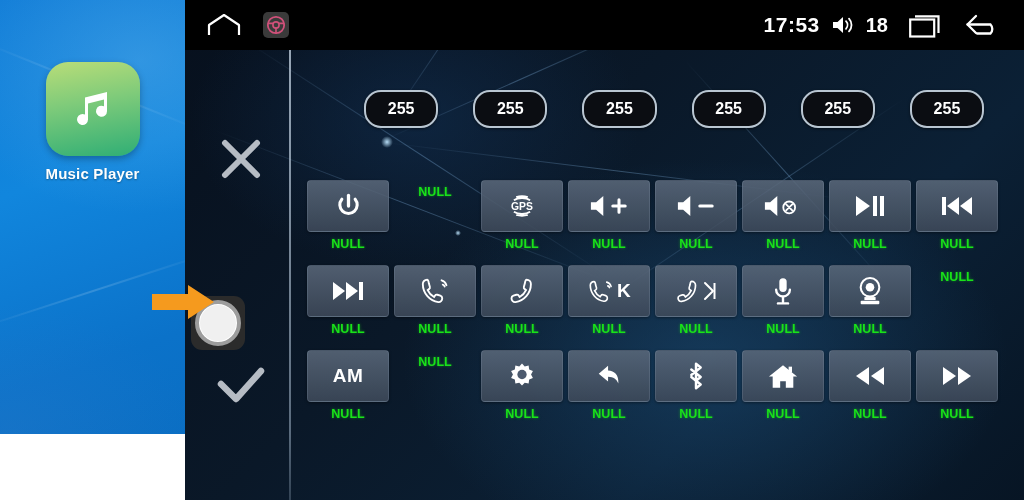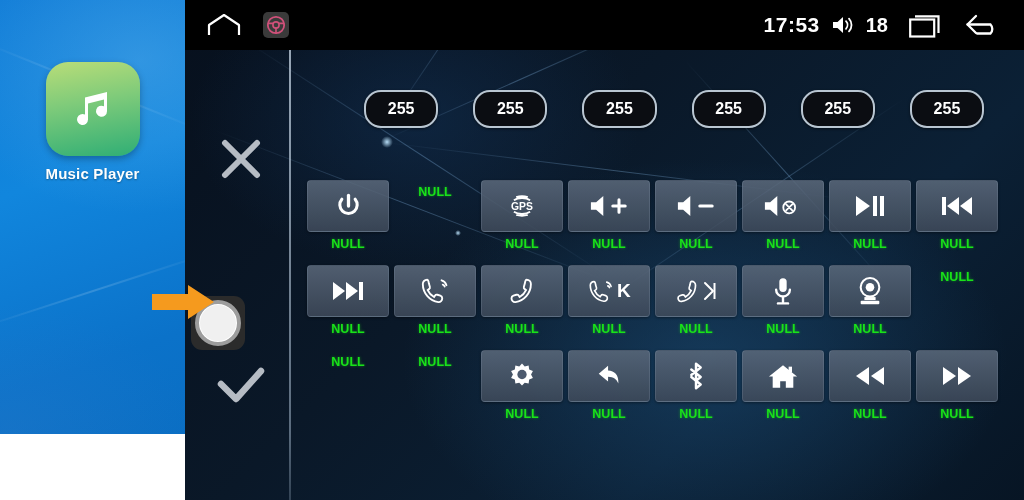--- a/index.html
+++ b/index.html
@@ -413,20 +413,23 @@
           <div class="cell-label">NULL</div>
         </div>
 
         <div class="cell">
           <div class="cell-label">NULL</div>
         </div>
       </div>
 
       <div class="grid-row">
         <div class="cell">
+          <div class="btn">
+            <span class="btn-txt">AM</span>
+          </div>
           <div class="cell-label">NULL</div>
         </div>
 
         <div class="cell">
           <div class="cell-label">NULL</div>
         </div>
 
         <div class="cell">
           <div class="btn">
             <span>

